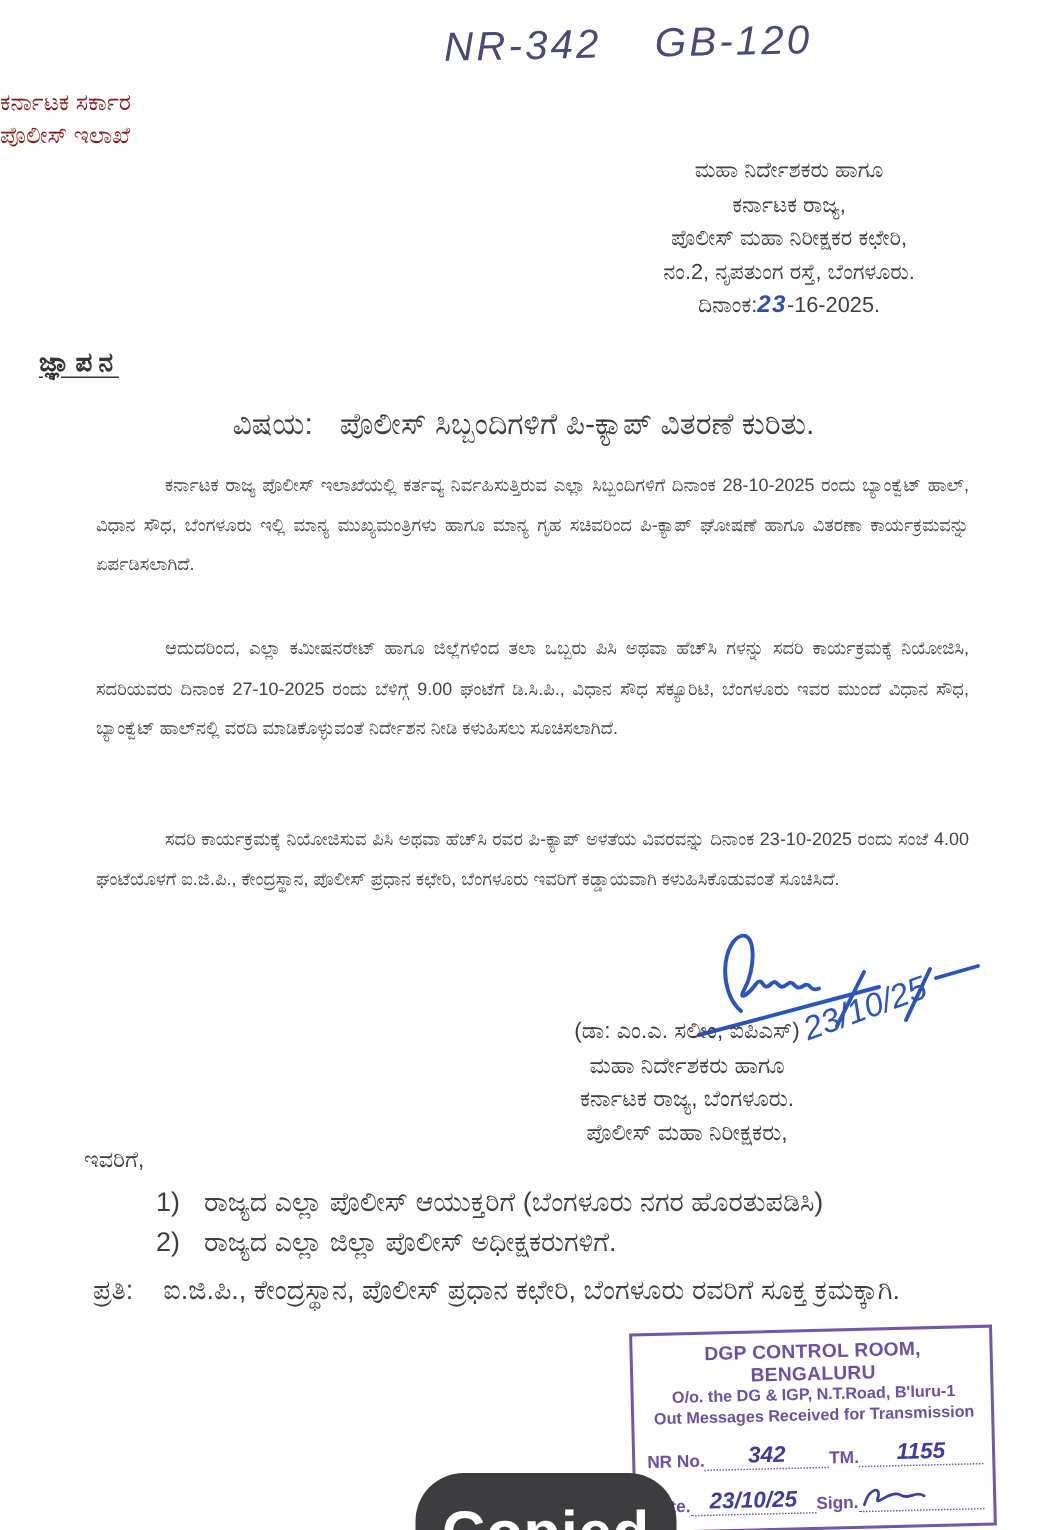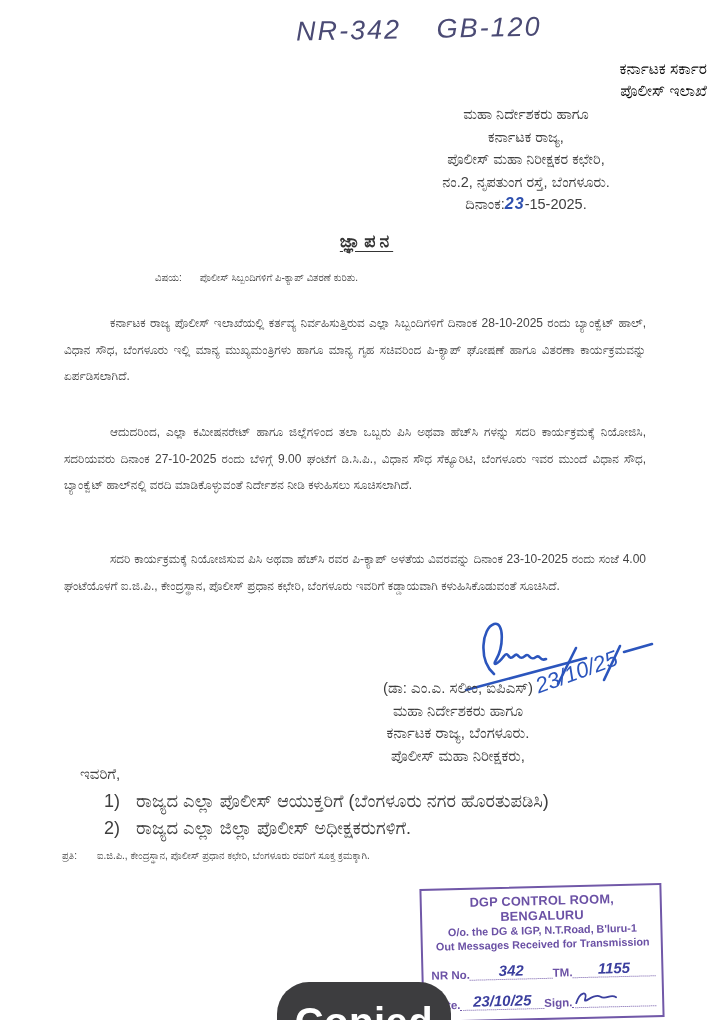--- a/index.html
+++ b/index.html
@@ -7,48 +7,48 @@
     position:relative;width:707px;height:1020px;background:#ffffff;overflow:hidden;
     font-family:"Liberation Sans","DejaVu Sans",sans-serif;color:#434343;
   }
   
   .hand-top{
     position:absolute;left:296px;top:14px;font-size:27px;line-height:30px;
     color:#4a4a74;font-style:italic;letter-spacing:2px;word-spacing:26px;
     transform:rotate(-1.2deg);font-weight:500;
   }
   
-  .head-center{position:absolute;top:58px;left:0;right:0;text-align:right;font-size:15.5px;line-height:21.5px;color:#000000;}
+  .head-center{position:absolute;top:58px;left:0;right:0;text-align:left;font-size:15.5px;line-height:21.5px;color:#7f1d1d;}
   .ref-no{position:absolute;left:64px;top:106px;font-size:14.5px;color:#3e3e3e;}
   .addr{position:absolute;left:386px;width:280px;top:103px;text-align:center;font-size:14.5px;line-height:22.5px;color:#3e3e3e;}
   .hand-day{color:#2d4fae;font-size:16px;font-style:italic;font-weight:600;letter-spacing:1px;text-align:center;}
   
   .memo-title{
-    position:absolute;top:231px;left:0;right:0;text-align:center;font-size:17.5px;font-weight:bold;
+    position:absolute;top:231px;left:0;right:0;text-align:left;font-size:17.5px;font-weight:bold;
     letter-spacing:4px;color:#353535;text-decoration:underline;text-underline-offset:4px;margin-left:26px;
   }
-  .subject{position:absolute;left:155px;top:272px;font-size:10px;color:#3e3e3e;}
+  .subject{position:absolute;left:155px;top:272px;font-size:20px;color:#3e3e3e;}
   .subject .lbl{margin-right:18px;}
   .para{
     position:absolute;left:64px;width:582px;text-align:justify;text-indent:46px;
     font-size:12px;line-height:26.5px;color:#454545;
   }
   .para1{top:310px;}
   .para2{top:419px;}
   .para3{top:546px;}
   
   .sig-art{position:absolute;left:408px;top:612px;width:262px;height:88px;}
   .sig-block{position:absolute;left:330px;width:256px;top:677px;text-align:center;font-size:15px;line-height:22.5px;color:#3e3e3e;}
   
-  .rec-head{position:absolute;left:80px;top:765px;font-size:15px;color:#3e3e3e;}
+  .rec-head{position:absolute;left:56px;top:765px;font-size:15px;color:#3e3e3e;}
   .rec-item{position:absolute;left:104px;font-size:18px;color:#3e3e3e;}
   .rec-item .num{display:inline-block;width:32px;}
   .rec-1{top:791px;}
   .rec-2{top:818px;}
-  .copy-line{position:absolute;left:62px;top:850px;font-size:10px;color:#3e3e3e;}
+  .copy-line{position:absolute;left:62px;top:850px;font-size:18px;color:#3e3e3e;}
   .copy-line .lbl{margin-right:20px;}
   
   .stamp{
     position:absolute;left:421px;top:886px;width:224px;padding:5px 6px 9px 8px;
     border:2.5px solid #7158a8;color:#6b51a5;transform:rotate(-1.4deg);
     background:rgba(255,255,255,0);
   }
   .stamp .s1{font-size:12.8px;font-weight:bold;letter-spacing:.2px;text-align:center;}
   .stamp .s2,.stamp .s3{font-size:10.8px;font-weight:bold;text-align:center;line-height:14px;}
   .stamp-row{display:flex;align-items:flex-end;font-size:11.5px;font-weight:bold;margin-top:11px;}
@@ -76,21 +76,21 @@
     <div>ಕರ್ನಾಟಕ ಸರ್ಕಾರ</div>
     <div>ಪೊಲೀಸ್ ಇಲಾಖೆ</div>
   </div>
 
 
   <div class="addr">
     <div>ಮಹಾ ನಿರ್ದೇಶಕರು ಹಾಗೂ</div>
     <div>ಕರ್ನಾಟಕ ರಾಜ್ಯ,</div>
     <div>ಪೊಲೀಸ್ ಮಹಾ ನಿರೀಕ್ಷಕರ ಕಛೇರಿ,</div>
     <div>ನಂ.2, ನೃಪತುಂಗ ರಸ್ತೆ, ಬೆಂಗಳೂರು.</div>
-    <div><span>ದಿನಾಂಕ:</span><span class="hand-day">23</span><span>-15-2025.</span></div>
+    <div><span>ದಿನಾಂಕ:</span><span class="hand-day">23</span><span>-16-2025.</span></div>
   </div>
 
   <div class="memo-title">ಜ್ಞಾಪನ</div>
 
   <div class="subject">
     <span class="lbl">ವಿಷಯ:</span><span>ಪೊಲೀಸ್ ಸಿಬ್ಬಂದಿಗಳಿಗೆ ಪಿ-ಕ್ಯಾಪ್ ವಿತರಣೆ ಕುರಿತು.</span>
   </div>
 
   <div class="para para1">ಕರ್ನಾಟಕ ರಾಜ್ಯ ಪೊಲೀಸ್ ಇಲಾಖೆಯಲ್ಲಿ ಕರ್ತವ್ಯ ನಿರ್ವಹಿಸುತ್ತಿರುವ ಎಲ್ಲಾ ಸಿಬ್ಬಂದಿಗಳಿಗೆ ದಿನಾಂಕ 28-10-2025 ರಂದು ಬ್ಯಾಂಕ್ವೆಟ್ ಹಾಲ್, ವಿಧಾನ ಸೌಧ, ಬೆಂಗಳೂರು ಇಲ್ಲಿ ಮಾನ್ಯ ಮುಖ್ಯಮಂತ್ರಿಗಳು ಹಾಗೂ ಮಾನ್ಯ ಗೃಹ ಸಚಿವರಿಂದ ಪಿ-ಕ್ಯಾಪ್ ಘೋಷಣೆ ಹಾಗೂ ವಿತರಣಾ ಕಾರ್ಯಕ್ರಮವನ್ನು ಏರ್ಪಡಿಸಲಾಗಿದೆ.</div>
   <div class="para para2">ಆದುದರಿಂದ, ಎಲ್ಲಾ ಕಮೀಷನರೇಟ್ ಹಾಗೂ ಜಿಲ್ಲೆಗಳಿಂದ ತಲಾ ಒಬ್ಬರು ಪಿಸಿ ಅಥವಾ ಹೆಚ್‌ಸಿ ಗಳನ್ನು ಸದರಿ ಕಾರ್ಯಕ್ರಮಕ್ಕೆ ನಿಯೋಜಿಸಿ, ಸದರಿಯವರು ದಿನಾಂಕ 27-10-2025 ರಂದು ಬೆಳಿಗ್ಗೆ 9.00 ಘಂಟೆಗೆ ಡಿ.ಸಿ.ಪಿ., ವಿಧಾನ ಸೌಧ ಸೆಕ್ಯೂರಿಟಿ, ಬೆಂಗಳೂರು ಇವರ ಮುಂದೆ ವಿಧಾನ ಸೌಧ, ಬ್ಯಾಂಕ್ವೆಟ್ ಹಾಲ್‌ನಲ್ಲಿ ವರದಿ ಮಾಡಿಕೊಳ್ಳುವಂತೆ ನಿರ್ದೇಶನ ನೀಡಿ ಕಳುಹಿಸಲು ಸೂಚಿಸಲಾಗಿದೆ.</div>

